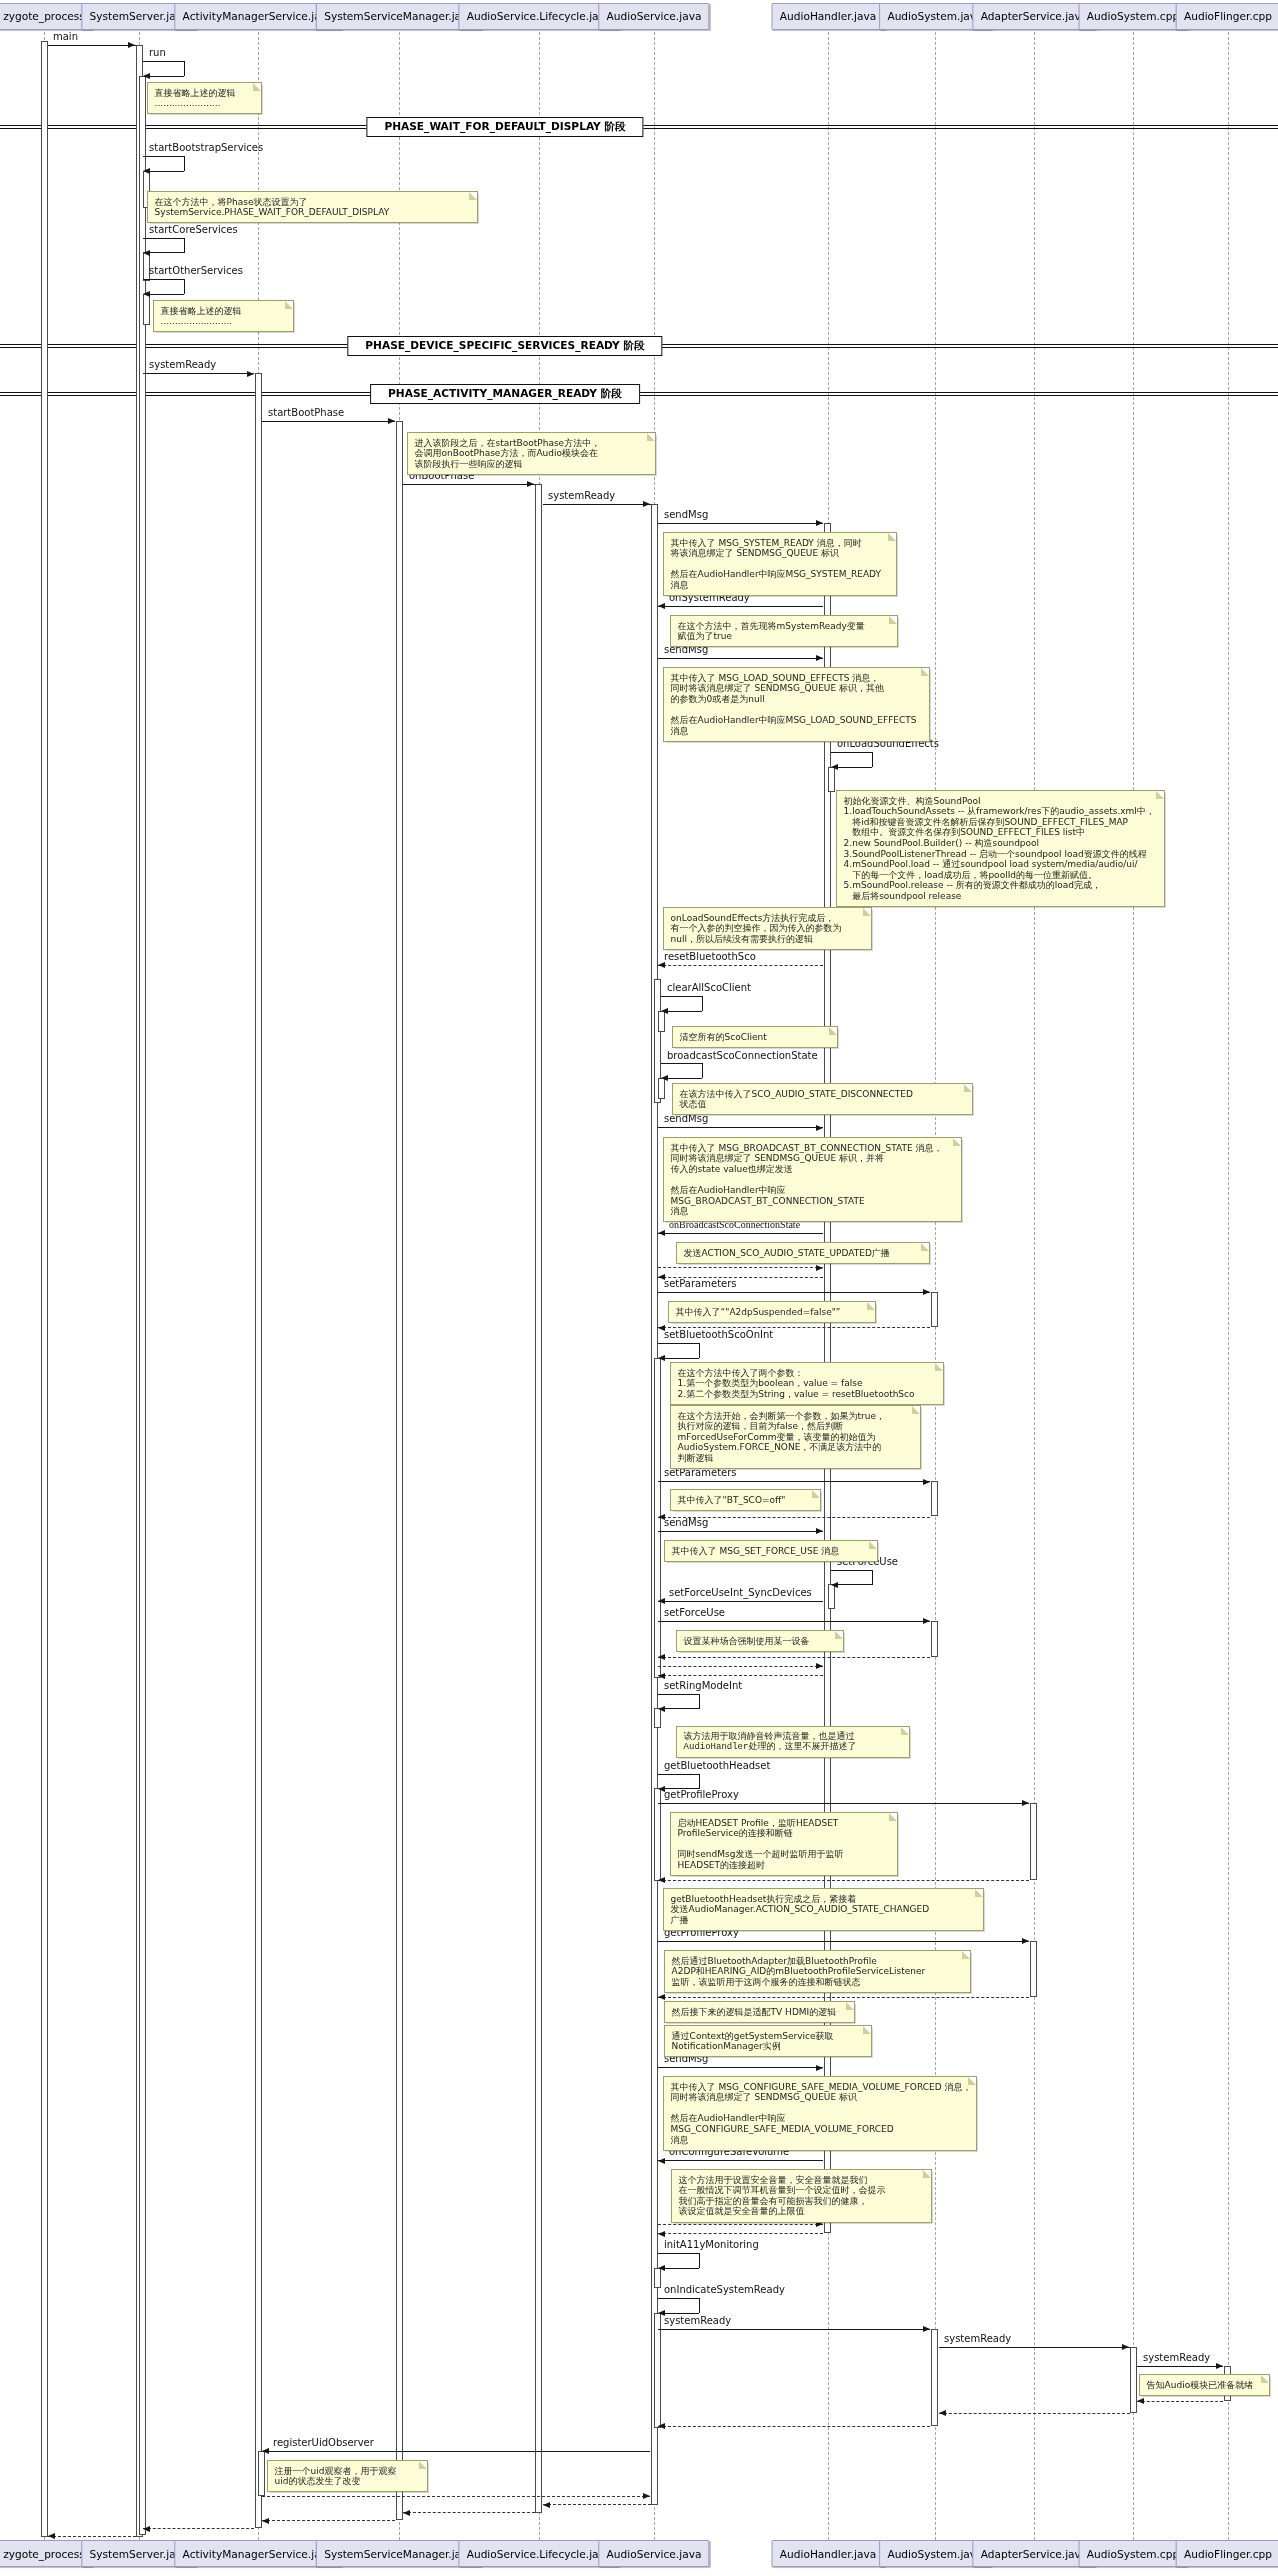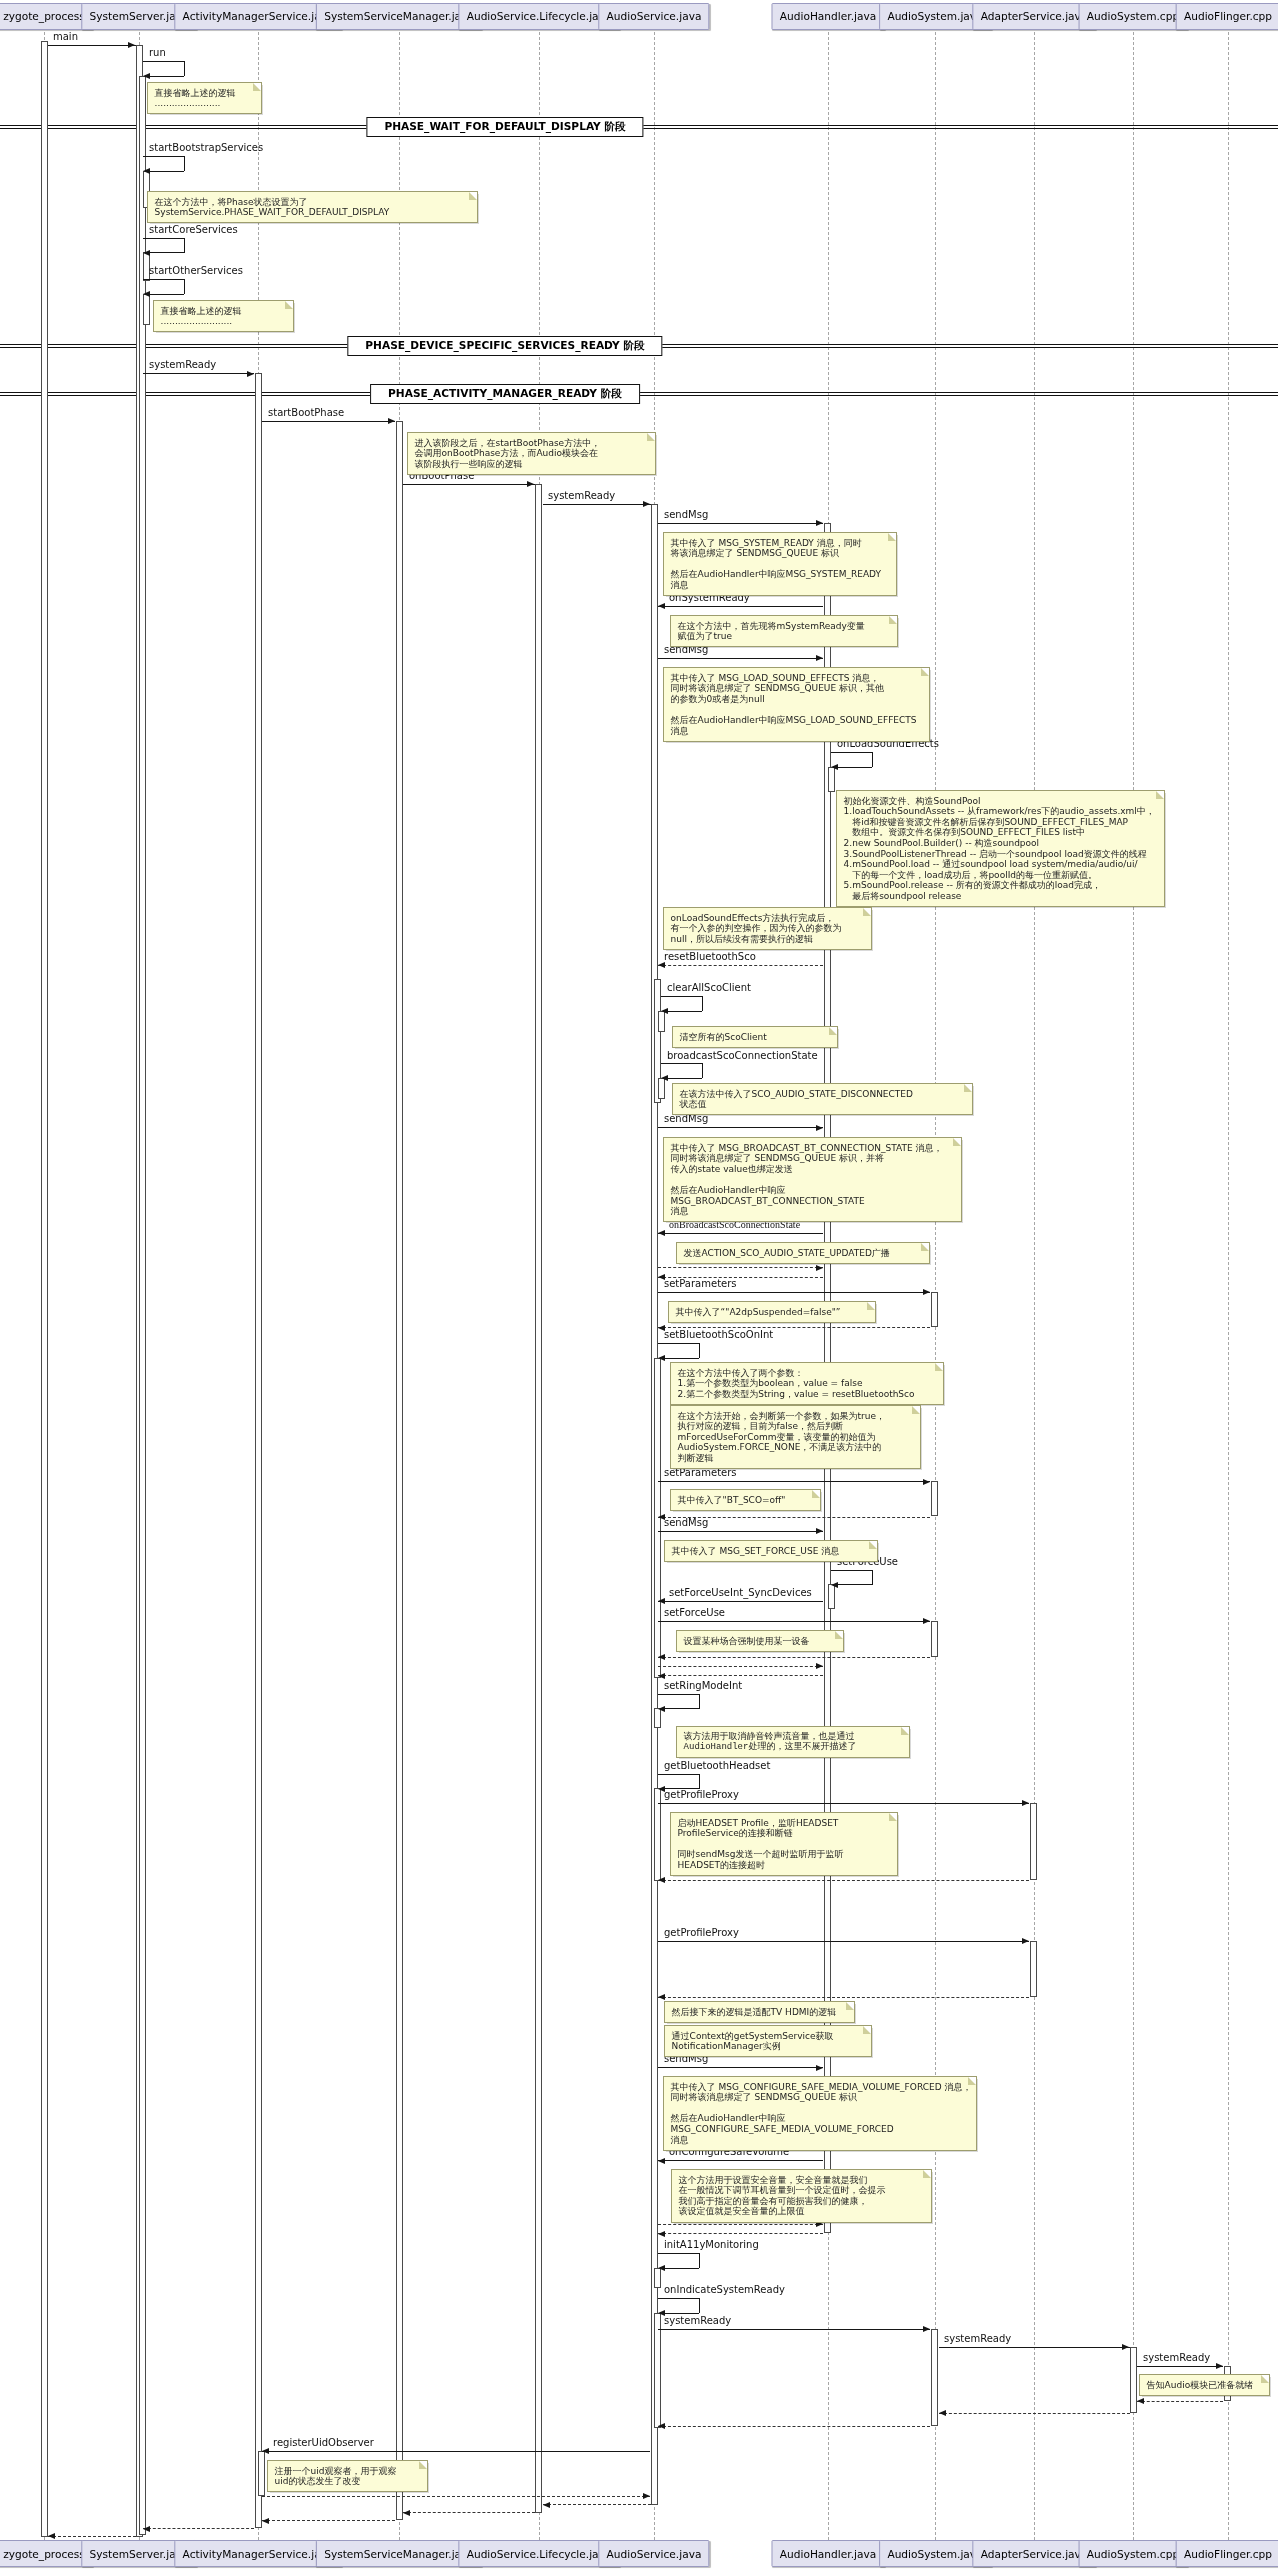--- a/index.html
+++ b/index.html
@@ -302,23 +302,33 @@
     <div class="mlabel" style="left: 664px; top: 1789px;">getProfileProxy</div>
     <div class="note" style="left: 670px; top: 1812px; width: 213px;">
       <div class="nline">启动HEADSET Profile，监听HEADSET</div>
       <div class="nline">ProfileService的连接和断链</div>
       <div class="nline">&nbsp;</div>
       <div class="nline">同时sendMsg发送一个超时监听用于监听</div>
       <div class="nline">HEADSET的连接超时</div>
     </div>
     <div class="mline dashed" style="left: 658px; top: 1880px; width: 371px;"></div>
     <div class="ahead left" style="top: 1877px; left: 658px;"></div>
+    <div class="note" style="left: 663px; top: 1888px; width: 306px;">
+      <div class="nline">getBluetoothHeadset执行完成之后，紧接着</div>
+      <div class="nline">发送AudioManager.ACTION_SCO_AUDIO_STATE_CHANGED</div>
+      <div class="nline">广播</div>
+    </div>
     <div class="mline" style="left: 658px; top: 1941px; width: 371px;"></div>
     <div class="ahead right" style="top: 1938px; left: 1022px;"></div>
     <div class="mlabel" style="left: 664px; top: 1927px;">getProfileProxy</div>
+    <div class="note" style="left: 664px; top: 1950px; width: 292px;">
+      <div class="nline">然后通过BluetoothAdapter加载BluetoothProfile</div>
+      <div class="nline">A2DP和HEARING_AID的mBluetoothProfileServiceListener</div>
+      <div class="nline">监听，该监听用于这两个服务的连接和断链状态</div>
+    </div>
     <div class="mline dashed" style="left: 658px; top: 1997px; width: 371px;"></div>
     <div class="ahead left" style="top: 1994px; left: 658px;"></div>
     <div class="note" style="left: 664px; top: 2001px; width: 176px;">
       <div class="nline">然后接下来的逻辑是适配TV HDMI的逻辑</div>
     </div>
     <div class="note" style="left: 664px; top: 2025px; width: 193px;">
       <div class="nline">通过Context的getSystemService获取</div>
       <div class="nline">NotificationManager实例</div>
     </div>
     <div class="mline" style="left: 658px; top: 2067px; width: 165px;"></div>

